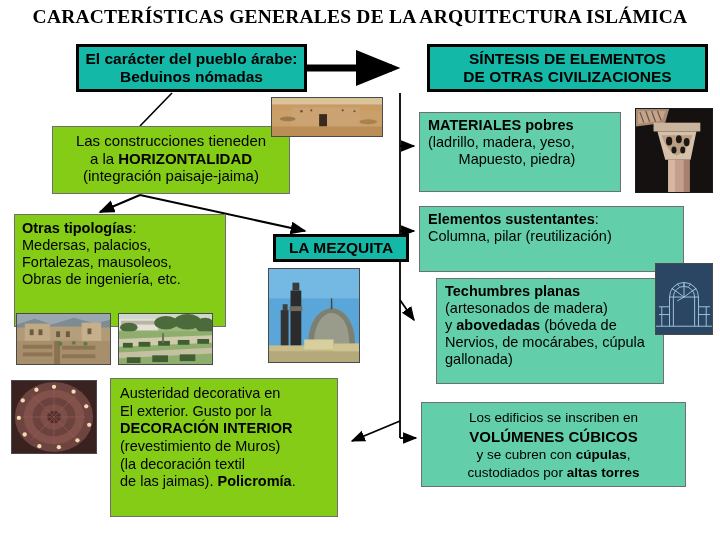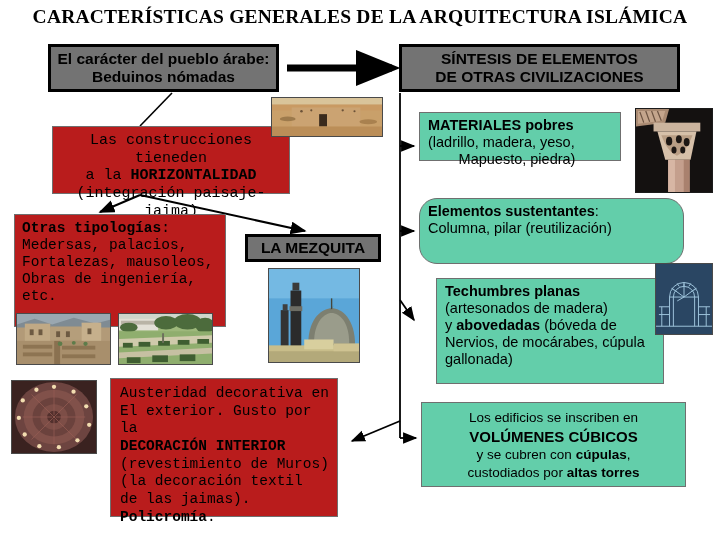--- a/index.html
+++ b/index.html
@@ -31,33 +31,33 @@
   }
 
   
   .box {
     position: absolute;
     box-sizing: border-box;
     color: #000000;
     line-height: 1.18;
   }
   .yellow {
-    background: #737373;
+    background: #14b8a6;
     border: 3px solid #000000;
     font-weight: bold;
     text-align: center;
     display: flex;
     align-items: center;
     justify-content: center;
     flex-direction: column;
+    margin-left: 28px;
   }
   .green {
-    background: #b91c1c;
+    background: #84cc16;
     border: 1px solid #6f6f6f;
-    font-family: Liberation Mono, monospace;
   }
   .teal {
     background: #63ceaa;
     border: 1px solid #6f6f6f;
   }
   .b { font-weight: bold; }
 
   
   #box-caracter {
     left: 48px; top: 44px; width: 231px; height: 48px;
@@ -77,29 +77,28 @@
     left: 14px; top: 214px; width: 212px; height: 113px;
     font-size: 14.5px;
     padding: 5px 0 0 7px;
   }
   #box-mezquita {
     left: 245px; top: 234px; width: 136px; height: 28px;
     font-size: 15.5px;
     border-width: 3px;
   }
   #box-materiales {
-    left: 419px; top: 112px; width: 202px; height: 49px;
+    left: 419px; top: 112px; width: 202px; height: 80px;
     font-size: 14.5px;
     padding: 4px 0 0 8px;
   }
   #box-sustentantes {
-    left: 419px; top: 198px; width: 265px; height: 66px;
+    left: 419px; top: 206px; width: 265px; height: 66px;
     font-size: 14.5px;
     padding: 4px 0 0 8px;
-    border-radius: 18px;
   }
   #box-techumbres {
     left: 419px; top: 278px; width: 228px; height: 106px;
     font-size: 14.5px;
     padding: 4px 0 0 8px;
     margin-left: 17px;
   }
   #box-volumenes {
     left: 421px; top: 402px; width: 265px; height: 85px;
     font-size: 13.5px;

